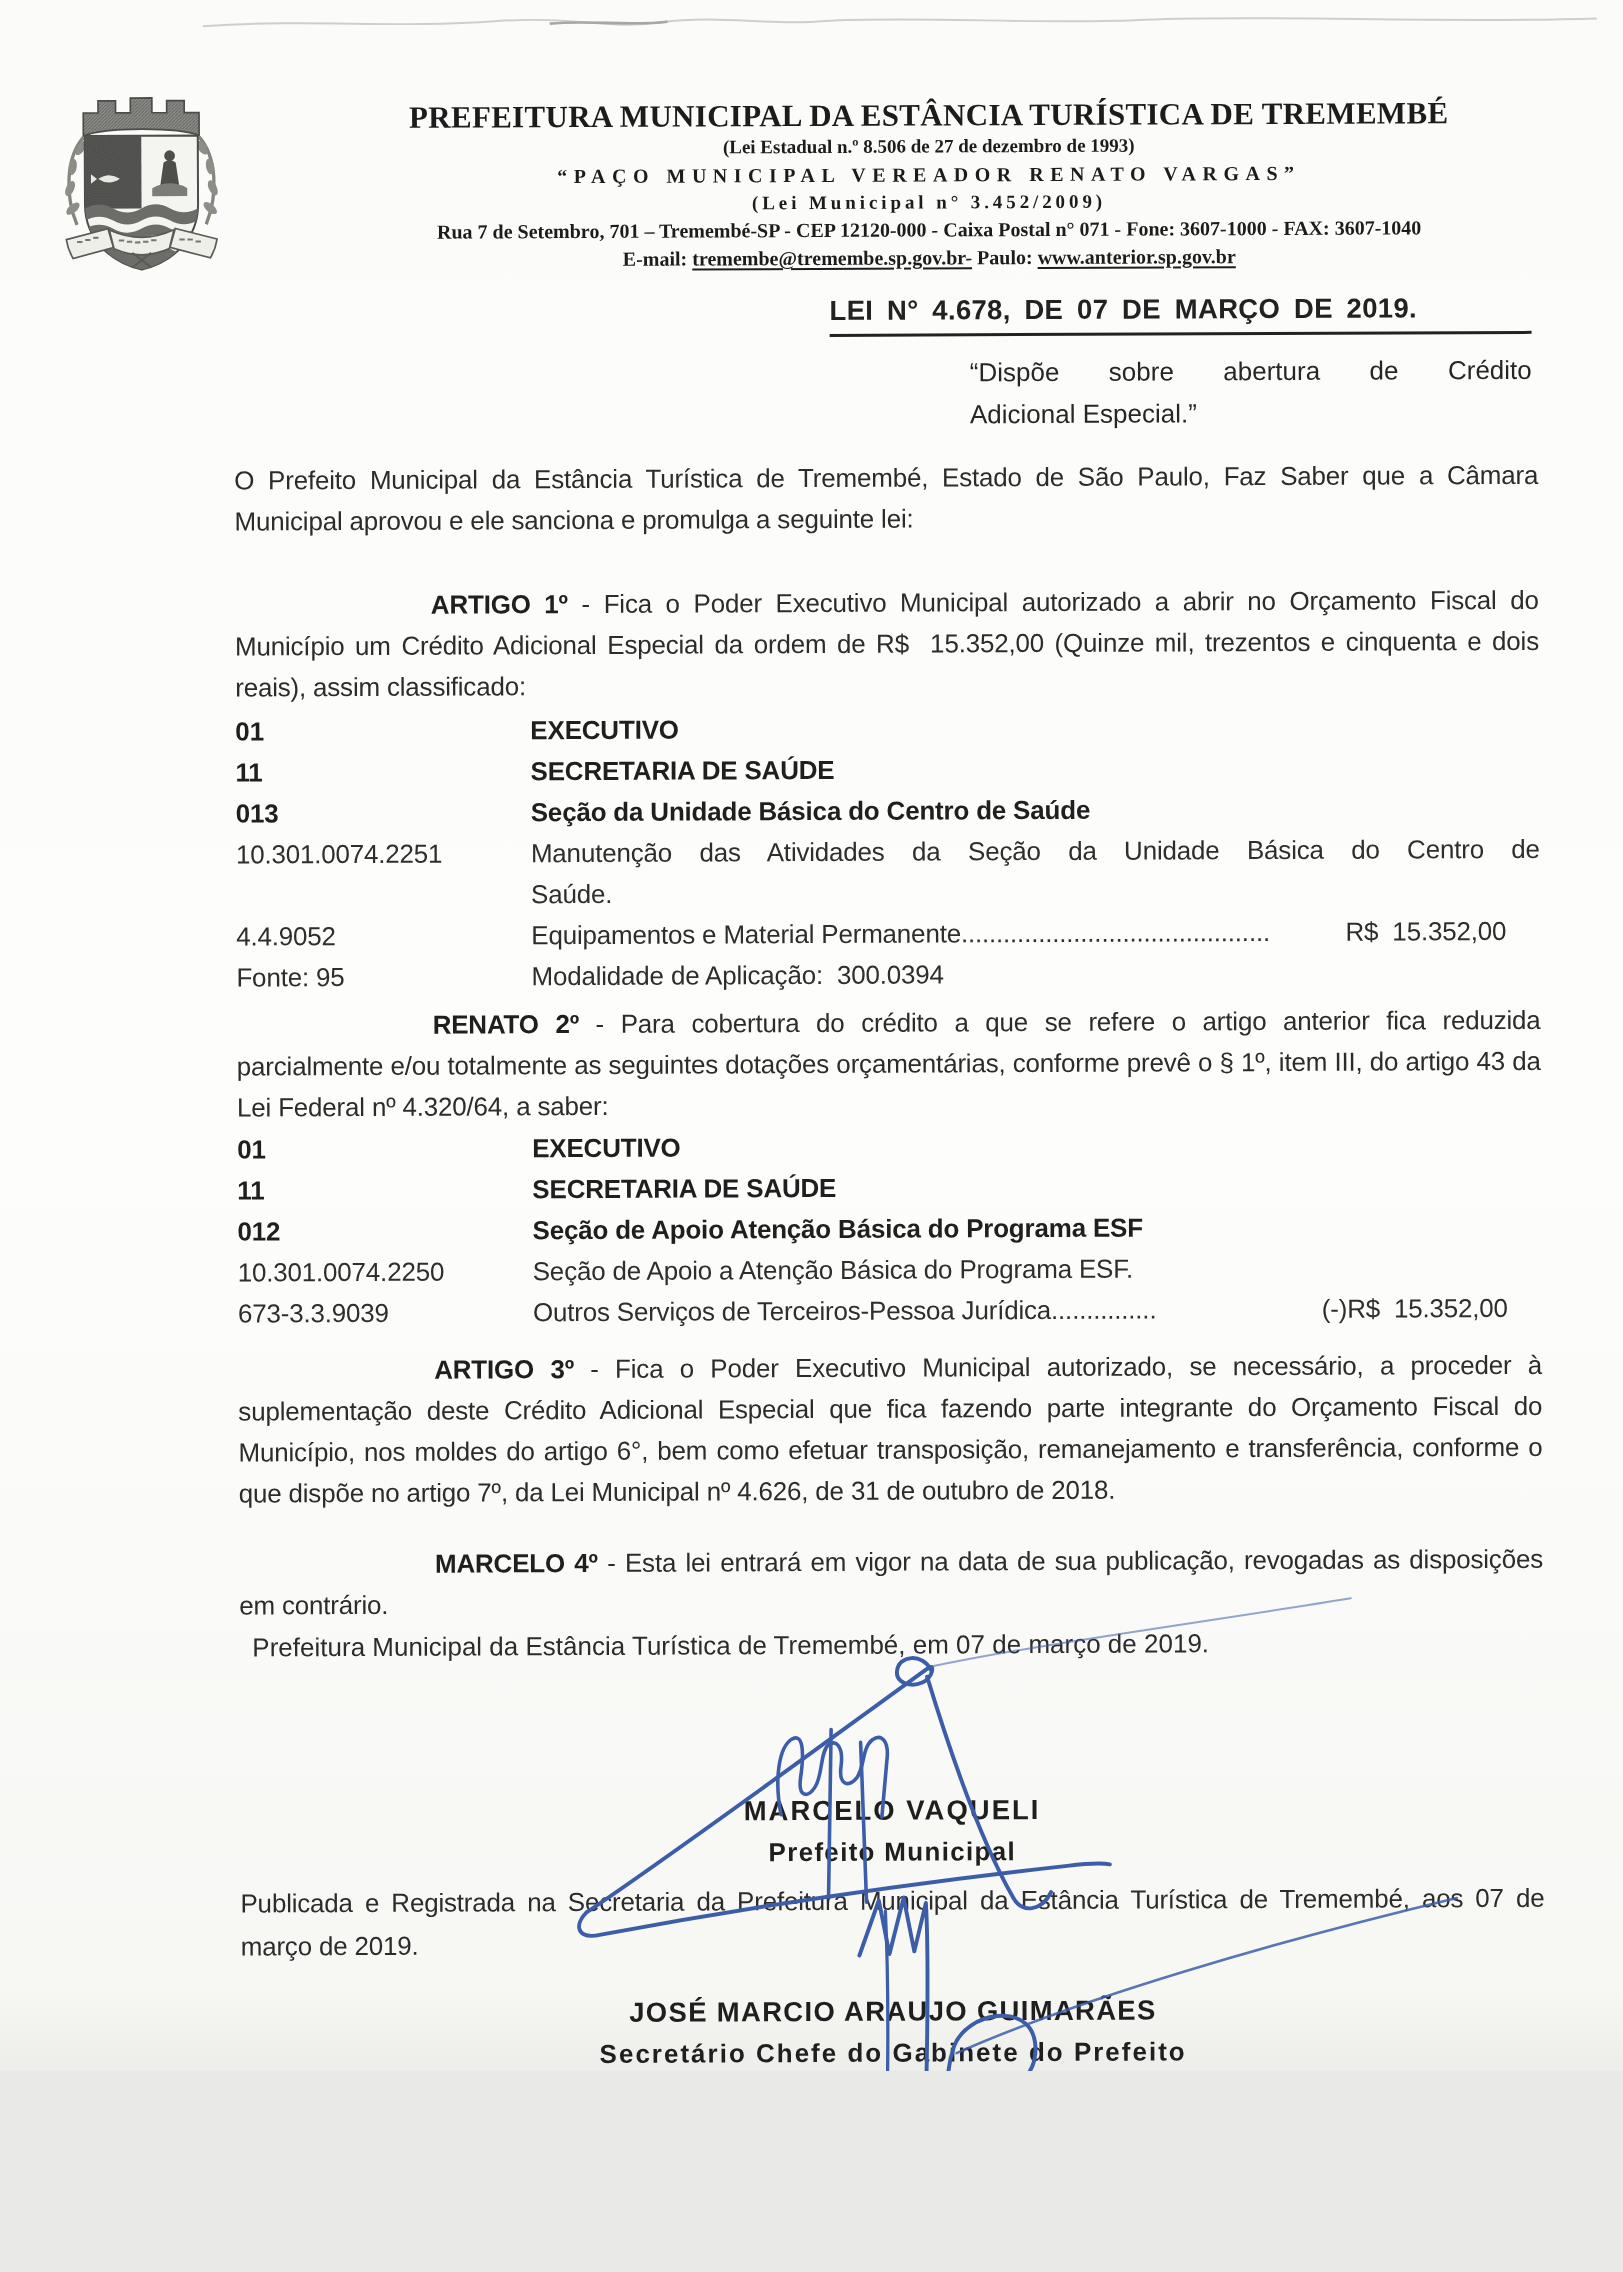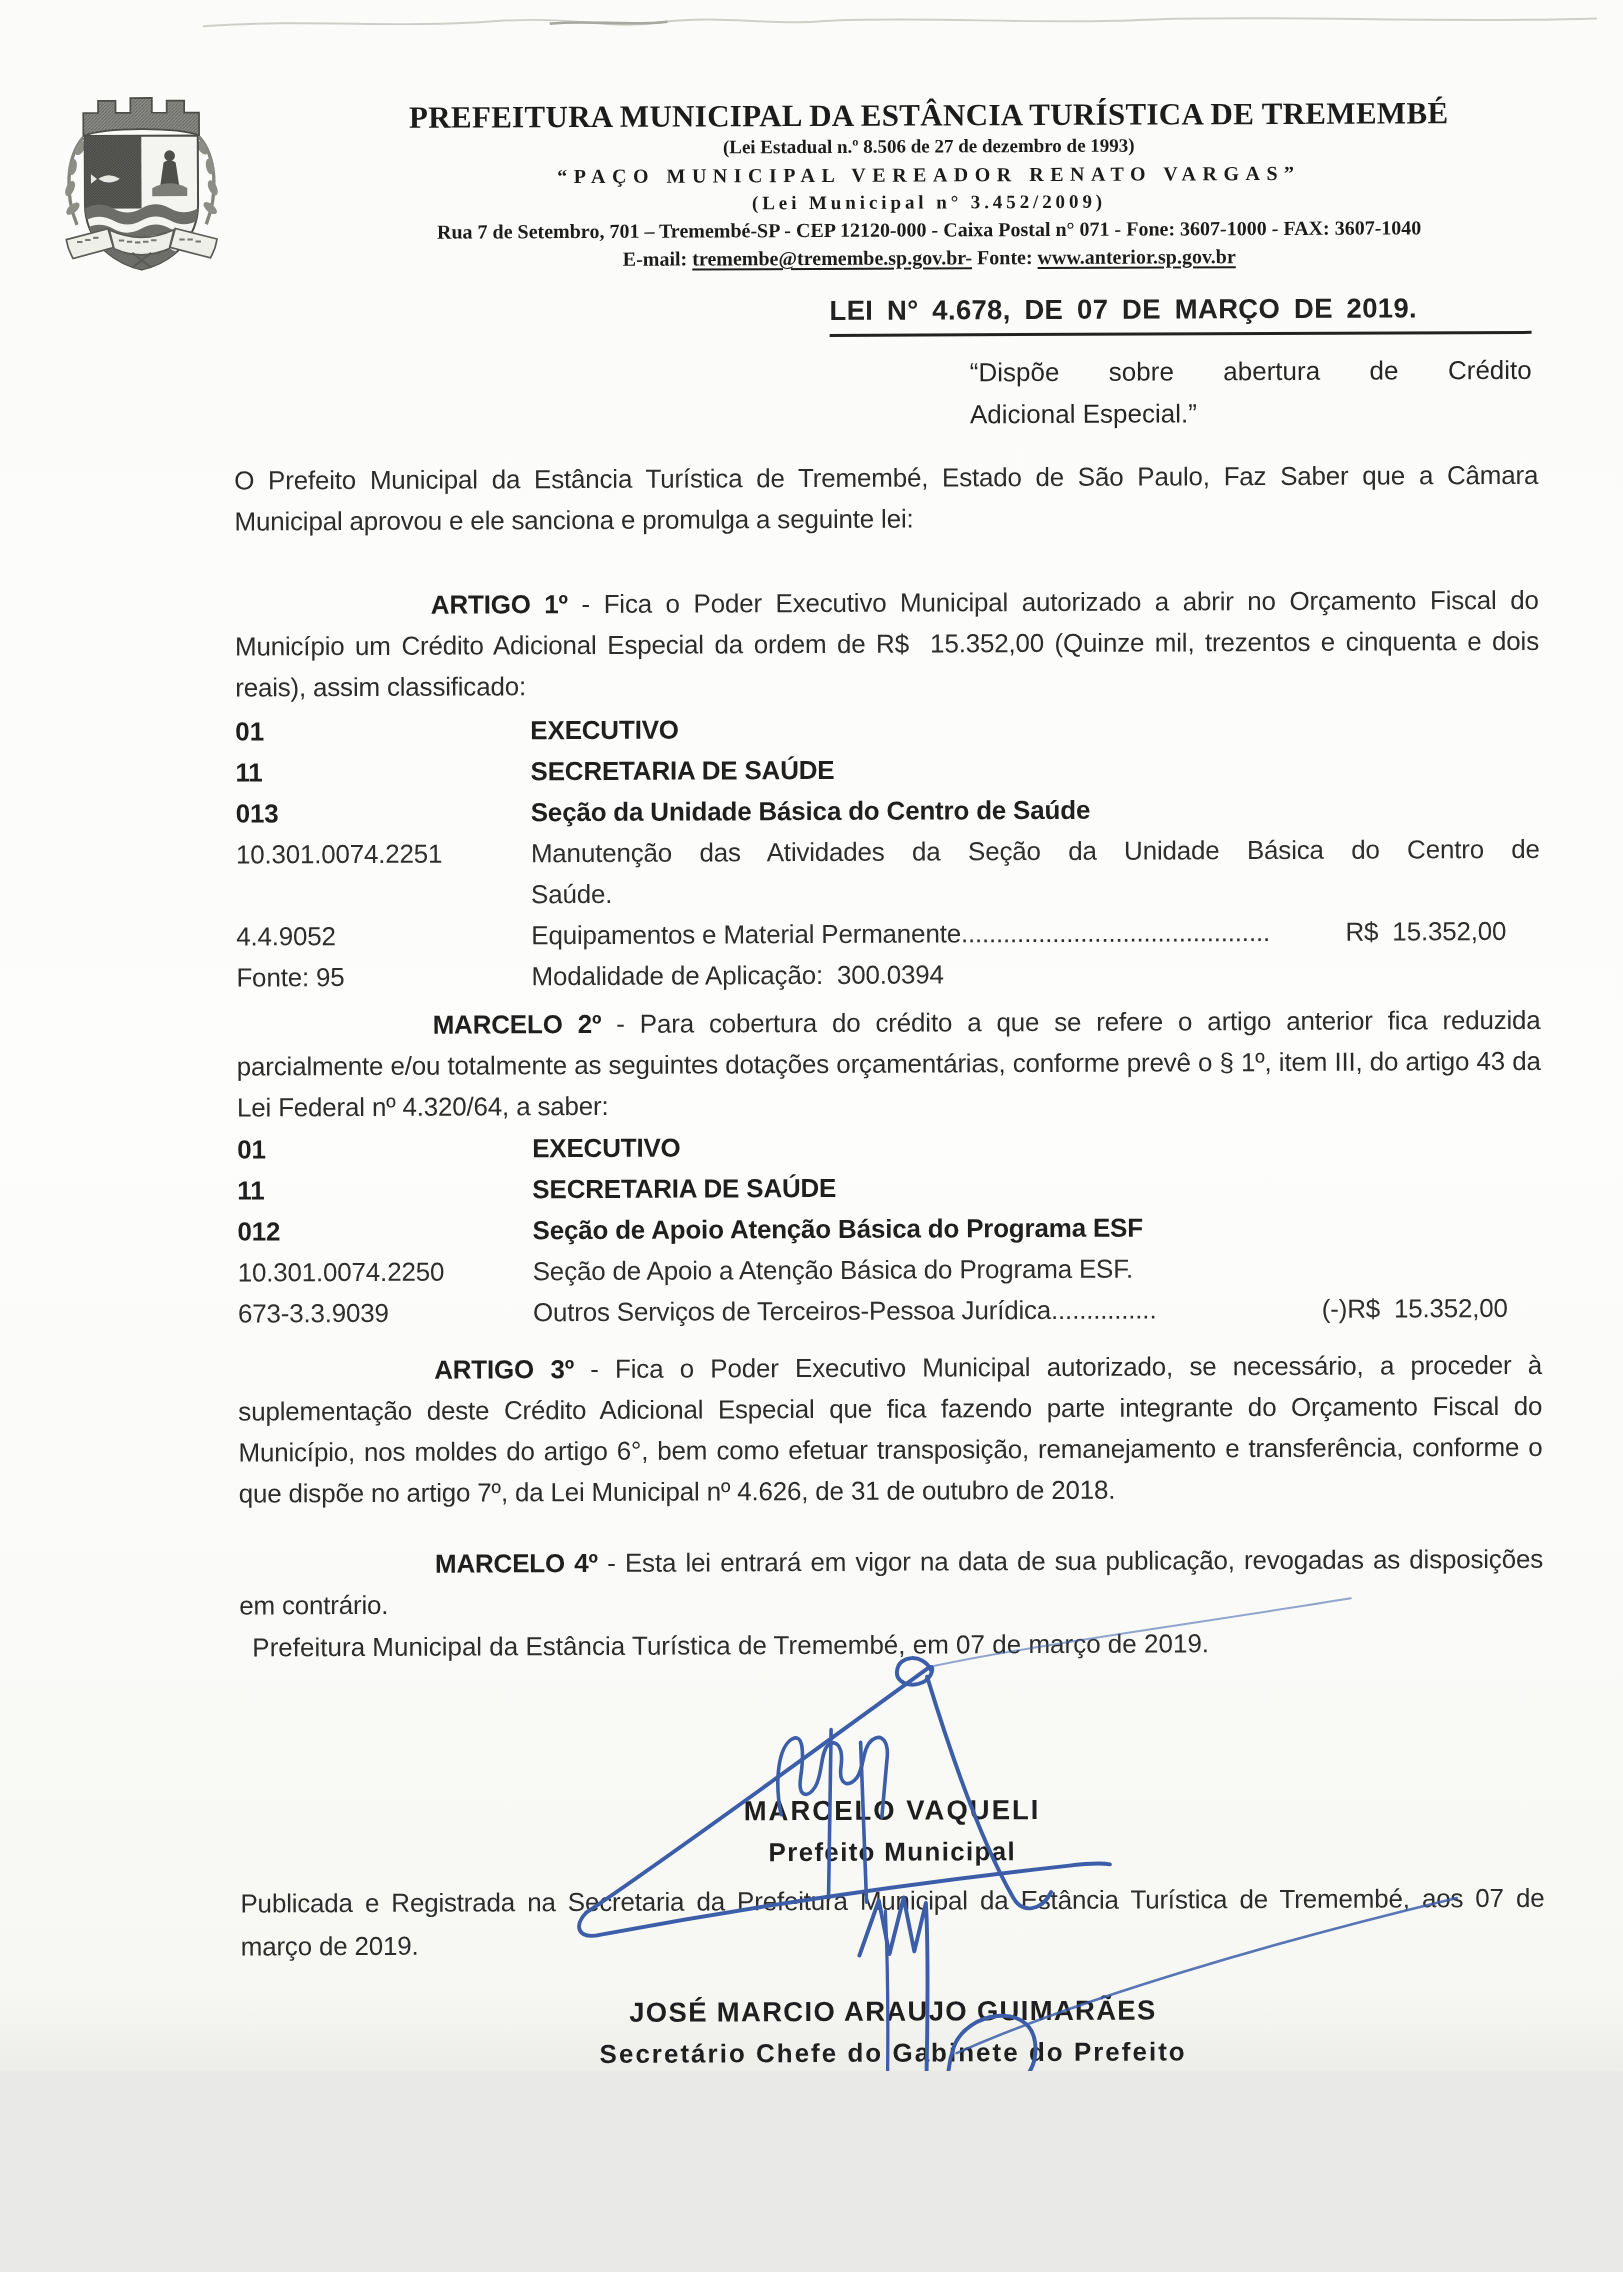--- a/index.html
+++ b/index.html
@@ -132,21 +132,21 @@
 
     <div class="hdr">
       <div class="org">PREFEITURA MUNICIPAL DA ESTÂNCIA TURÍSTICA DE TREMEMBÉ</div>
       <div class="lei-est">(Lei Estadual n.º 8.506 de 27 de dezembro de 1993)</div>
       <div class="paco">“PAÇO MUNICIPAL VEREADOR RENATO VARGAS”</div>
       <div class="lei-mun">(Lei Municipal n° 3.452/2009)</div>
       <div class="addr">Rua 7 de Setembro, 701 – Tremembé-SP - CEP 12120-000 -  Caixa Postal n° 071 - Fone:  3607-1000 - FAX: 3607-1040</div>
       <div class="mailline">
         <span>E-mail:</span>
         <span class="link">tremembe@tremembe.sp.gov.br-</span>
-        <span>Fonte:</span>
+        <span>Paulo:</span>
         <span class="link">www.anterior.sp.gov.br</span>
       </div>
     </div>
 
     <div class="law-title">LEI N° 4.678, DE 07 DE MARÇO DE 2019.</div>
     <div class="law-sub">
       <div class="jl">“Dispõe sobre abertura de Crédito</div>
       <div>Adicional Especial.”</div>
     </div>
 
@@ -183,21 +183,21 @@
           <span class="val">R$&nbsp; 15.352,00</span>
         </span>
       </div>
       <div class="row">
         <span class="code">Fonte: 95</span>
         <span class="desc">Modalidade de Aplicação:&nbsp; 300.0394</span>
       </div>
     </div>
 
     <div class="para ind" style="top:1003px">
-      <span class="b">MARCELO 2º</span><span> - Para cobertura do crédito a que se refere o artigo anterior fica reduzida parcialmente e/ou totalmente as seguintes dotações orçamentárias, conforme prevê o § 1º, item III, do artigo 43 da Lei Federal nº 4.320/64, a saber:</span>
+      <span class="b">RENATO 2º</span><span> - Para cobertura do crédito a que se refere o artigo anterior fica reduzida parcialmente e/ou totalmente as seguintes dotações orçamentárias, conforme prevê o § 1º, item III, do artigo 43 da Lei Federal nº 4.320/64, a saber:</span>
     </div>
 
     <div class="rows" style="top:1127px">
       <div class="row">
         <span class="code b">01</span>
         <span class="desc b">EXECUTIVO</span>
       </div>
       <div class="row">
         <span class="code b">11</span>
         <span class="desc b">SECRETARIA DE SAÚDE</span>

